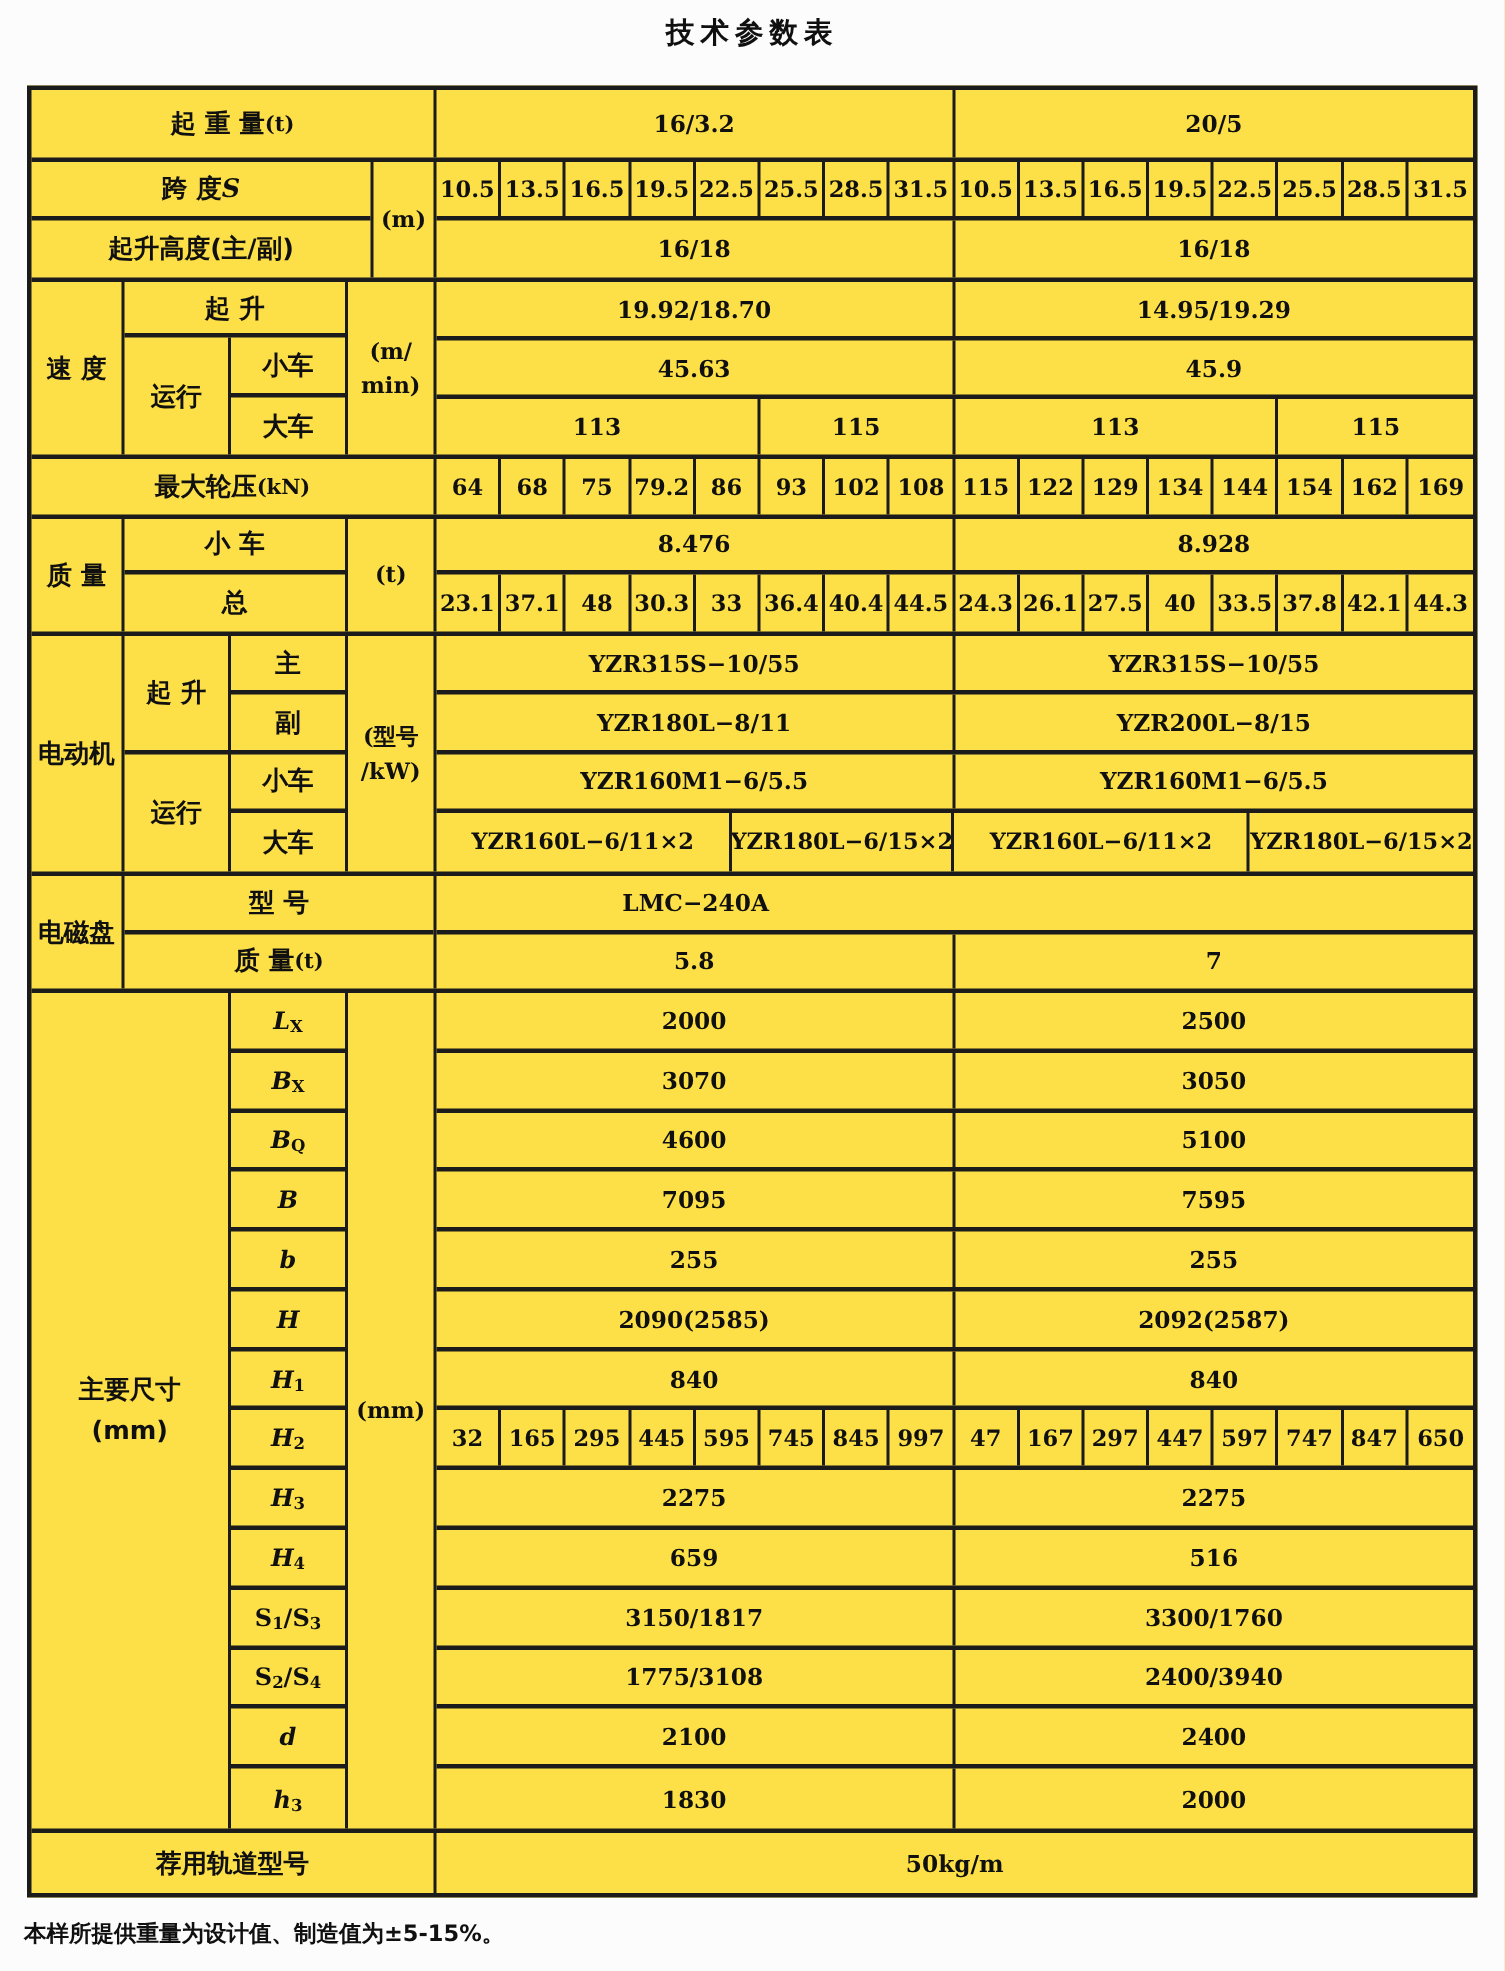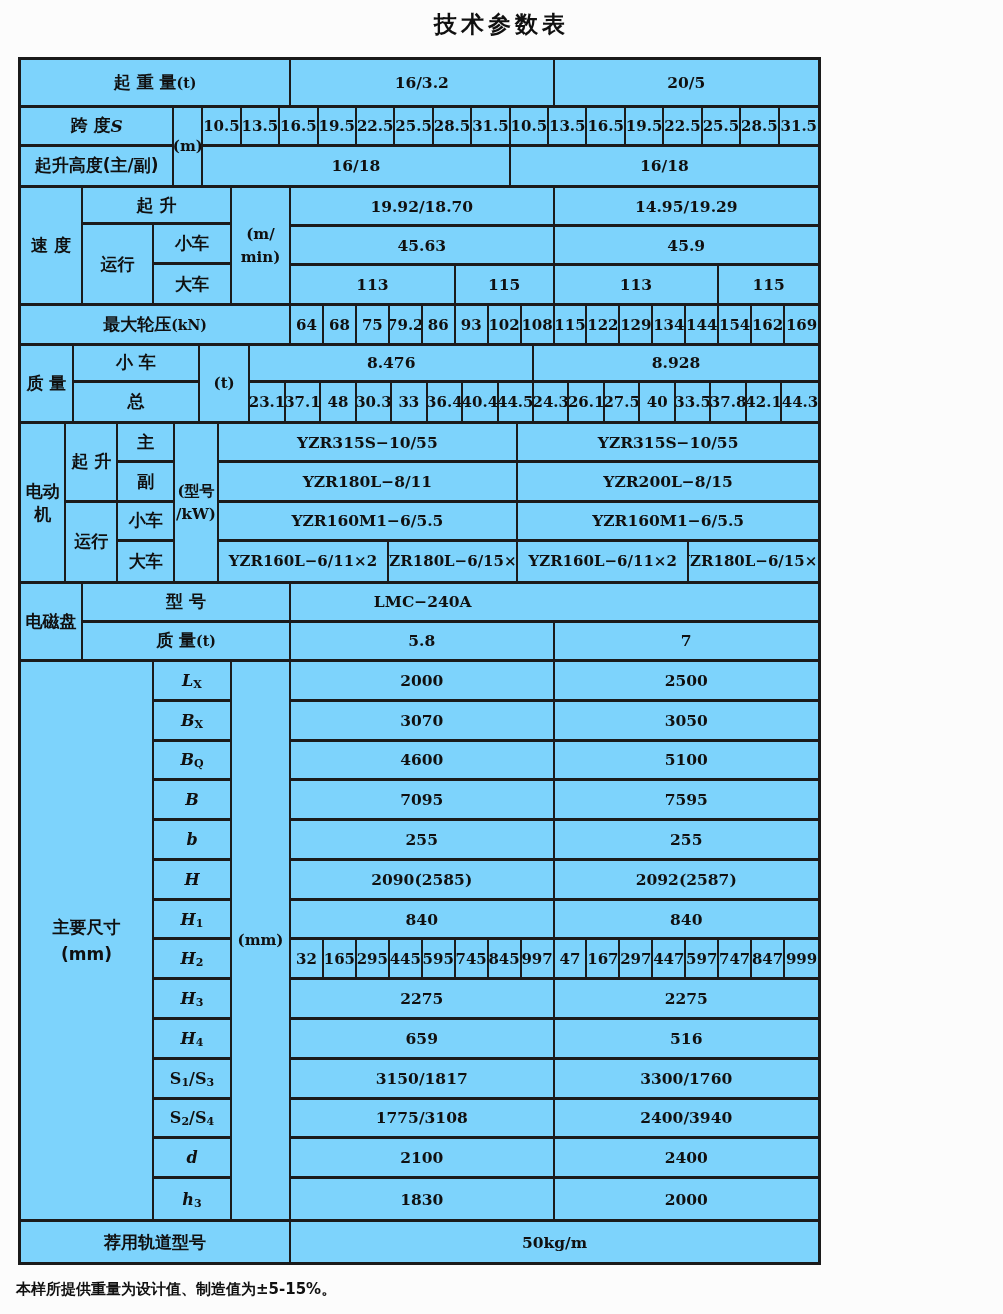--- a/index.html
+++ b/index.html
@@ -1,24 +1,24 @@
 <!DOCTYPE html>
 <html><head>
 <meta charset="utf-8">
 <style>
   * { margin:0; padding:0; box-sizing:border-box; }
   :root { --bc:#1b1b1b; }
   body { background:#e8e8e8; }
   .page { width:1003px; height:1314px; background:#fcfcfc; position:relative;
           font-family:"DejaVu Serif", serif; color:#101010; overflow:hidden; }
   .title { position:absolute; top:9px; left:0; width:100%; text-align:center;
-           font-family:"DejaVu Sans", sans-serif; font-weight:bold; font-size:23px;
+           font-family:"DejaVu Sans", sans-serif; font-weight:bold; font-size:19px;
            letter-spacing:4px; }
-  .tbl { position:absolute; left:18px; top:57px; width:803px; border:3px solid var(--bc);
-         display:flex; flex-direction:column; background:#7dd3fc; }
+  .tbl { position:absolute; left:18px; top:57px; width:967px; border:3px solid var(--bc);
+         display:flex; flex-direction:column; background:#fde047; }
   .sec { display:flex; flex-direction:row; border-bottom:3px solid var(--bc); }
   .sec:last-child { border-bottom:none; }
   .cell { display:flex; align-items:center; justify-content:center; text-align:center;
           overflow:hidden; }
   .cl { font-family:"DejaVu Sans", sans-serif; font-weight:bold; font-size:17px; }
   .u  { font-family:"DejaVu Serif", serif; font-size:14px; font-weight:bold; }
   .it { font-style:italic; font-family:"DejaVu Serif", serif; }
   .sub{ font-size:11px; position:relative; top:4px; font-family:"DejaVu Serif", serif; }
   .unit { font-family:"DejaVu Serif", serif; font-weight:bold; font-size:15px;
           white-space:pre-line; line-height:1.5; }
@@ -346,21 +346,21 @@
             <div class="vc">745</div>
             <div class="vc">845</div>
             <div class="vc">997</div>
             <div class="vc">47</div>
             <div class="vc">167</div>
             <div class="vc">297</div>
             <div class="vc">447</div>
             <div class="vc">597</div>
             <div class="vc">747</div>
             <div class="vc">847</div>
-            <div class="vc">999</div>
+            <div class="vc">650</div>
           </div>
         <div class="row c2" style="height:40px">
             <div class="vc">2275</div>
             <div class="vc">2275</div>
           </div>
         <div class="row c2" style="height:40px">
             <div class="vc">659</div>
             <div class="vc">516</div>
           </div>
         <div class="row c2" style="height:40px">

